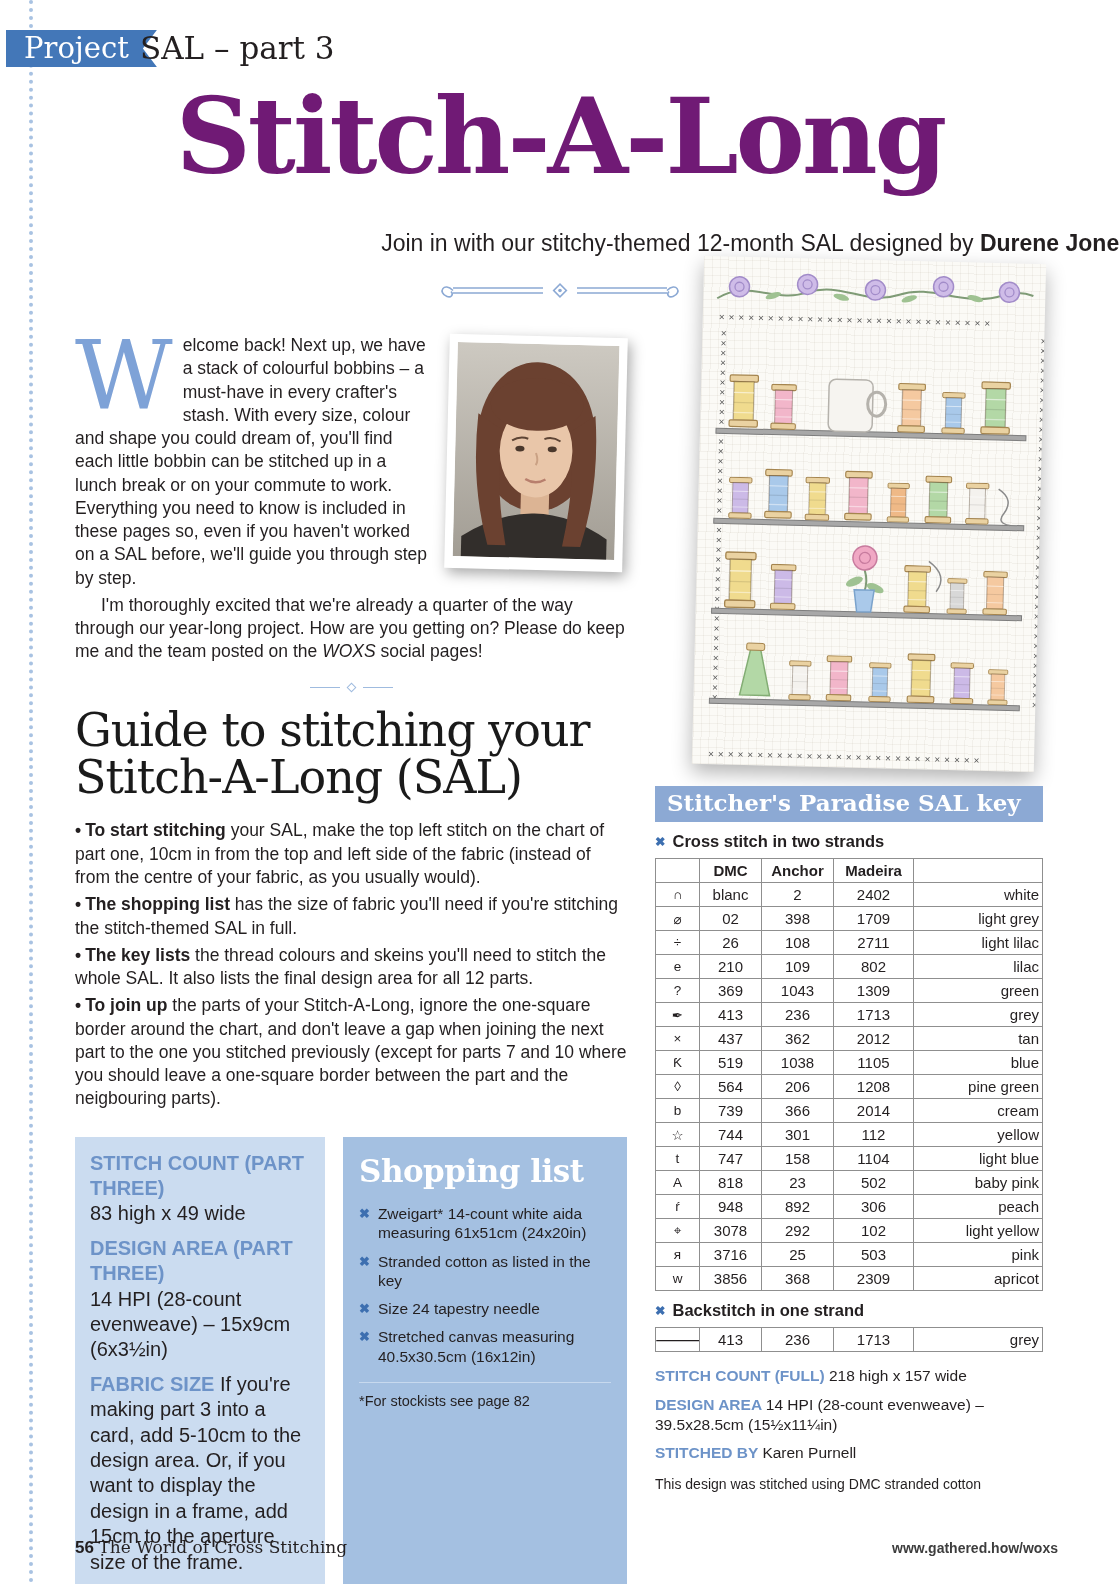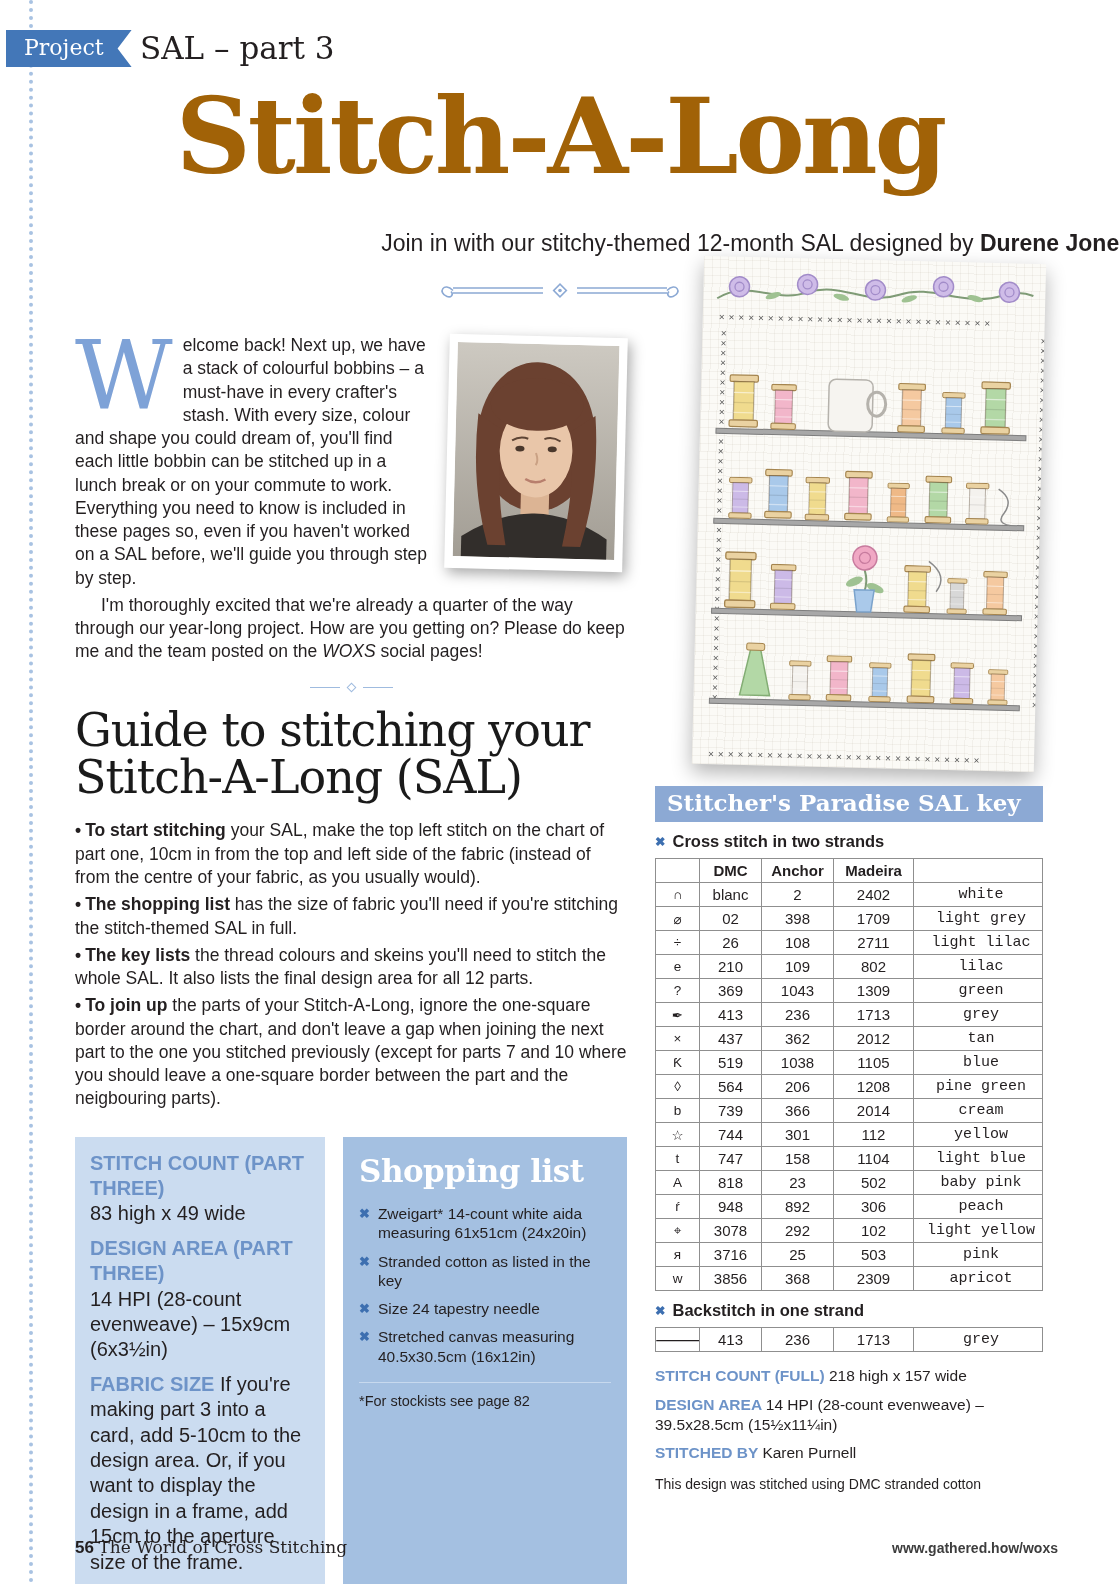--- a/index.html
+++ b/index.html
@@ -4,29 +4,29 @@
 <style>
   * { box-sizing: border-box; margin: 0; padding: 0; }
   html,body { background:#ffffff; }
   .page { position:relative; width:1120px; height:1584px; background:#fff;
           font-family:"Liberation Sans", sans-serif; color:#231f20; overflow:hidden; }
 
   .edge-dots { position:absolute; left:29px; top:0; height:100%; width:0;
                border-left:4px dotted #a8c2e2; }
 
   .badge { position:absolute; top:30px; left:6px; height:37px; background:#4377b8; color:#fff;
-           font-family:"DejaVu Serif", serif; font-size:22px; line-height:36px;
+           font-family:"DejaVu Serif", serif; font-size:29px; line-height:36px;
            padding:0 28px 0 18px;
            clip-path:polygon(0 0,100% 0,calc(100% - 14px) 50%,100% 100%,0 100%); }
   .kicker { position:absolute; top:30px; left:140px; font-family:"DejaVu Serif", serif;
             font-size:31px; color:#231f20; }
 
   .main-title { position:absolute; top:76px; left:0; width:100%; text-align:center;
                 font-family:"DejaVu Serif", serif; font-weight:bold; font-size:104px;
-                line-height:1.18; color:#a16207; letter-spacing:-3px; }
+                line-height:1.18; color:#701a75; letter-spacing:-3px; }
   .subtitle { position:absolute; top:230px; left:12px; width:100%; text-align:right; font-size:23px; }
   .flourish { position:absolute; top:276px; left:50%; transform:translateX(-50%); }
 
   .left-col { position:absolute; left:75px; top:334px; width:552px; font-size:17.5px; line-height:1.33; }
 
   .photo { float:right; width:178px; padding:8px 8px 12px; background:#fff;
            box-shadow:3px 5px 14px rgba(0,0,0,.35); transform:rotate(1.4deg);
            margin:2px 2px 10px 16px; }
   .photo svg { display:block; }
 
@@ -70,21 +70,21 @@
   .key-col { position:absolute; left:655px; top:786px; width:388px; }
   .key-banner { background:#8ca9d4; color:#fff; font-family:"DejaVu Serif", serif; font-weight:bold;
                 font-size:23px; padding:3px 12px 6px; }
   .key-sec { display:flex; align-items:center; gap:7px; margin:10px 0 7px; font-size:16.5px; font-weight:bold; }
   .key-x { color:#3d6fb0; font-size:12.5px; }
   .key-table { width:100%; border-collapse:collapse; table-layout:fixed; font-size:15px; }
   .key-table th, .key-table td { border:1px solid #8f8f8f; height:24px; padding:0 3px;
                                  text-align:center; font-weight:normal; overflow:hidden; }
   .key-table th { font-weight:bold; }
   .key-table .sym { font-size:13.5px; }
-  .key-table .name { text-align:center; padding-left:9px;font-family:Liberation Mono, monospace; }
+  .key-table .name { text-align:right; padding-left:9px; }
   .bs-dash { display:inline-block; transform:scaleX(3.2); font-weight:bold; }
 
   .key-stats .stat { margin-top:9px; font-size:15.5px; line-height:1.28; }
   .key-stats .stat:first-child { margin-top:14px; }
   .lblb { color:#6d93c8; font-weight:bold; }
   .key-note { margin-top:13px; font-size:14px; }
 
   .footer { position:absolute; left:75px; right:62px; bottom:26px;
             display:flex; justify-content:space-between; align-items:baseline; }
   .f-num { font-weight:bold; font-size:17px; }

